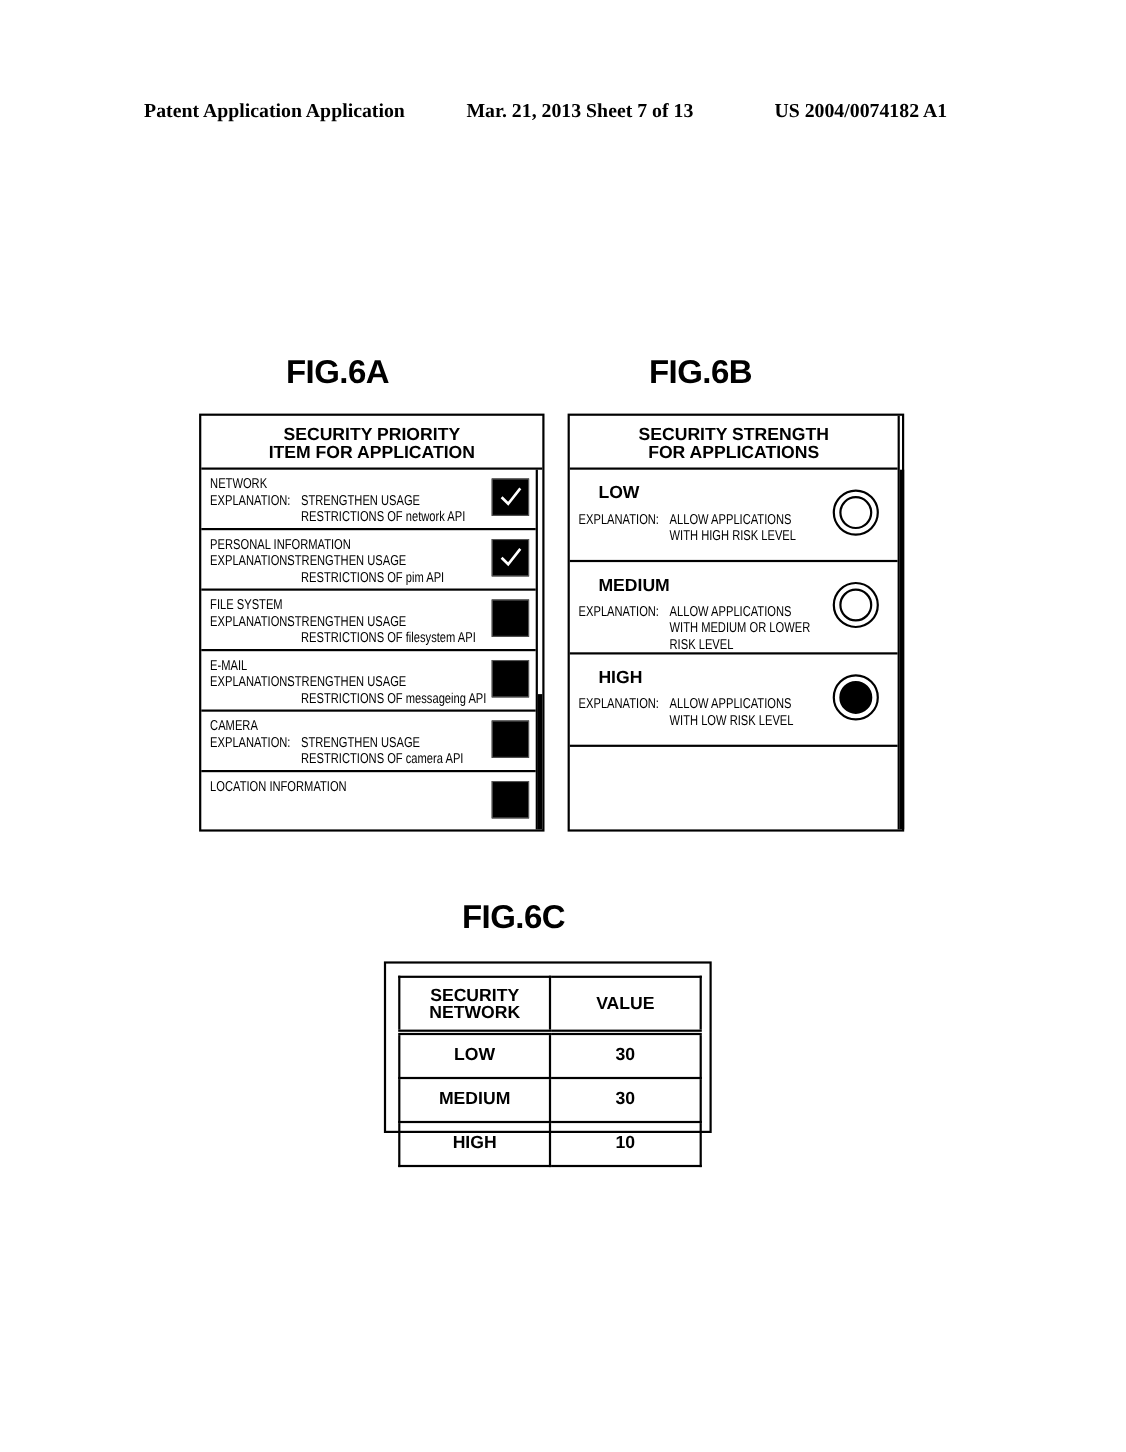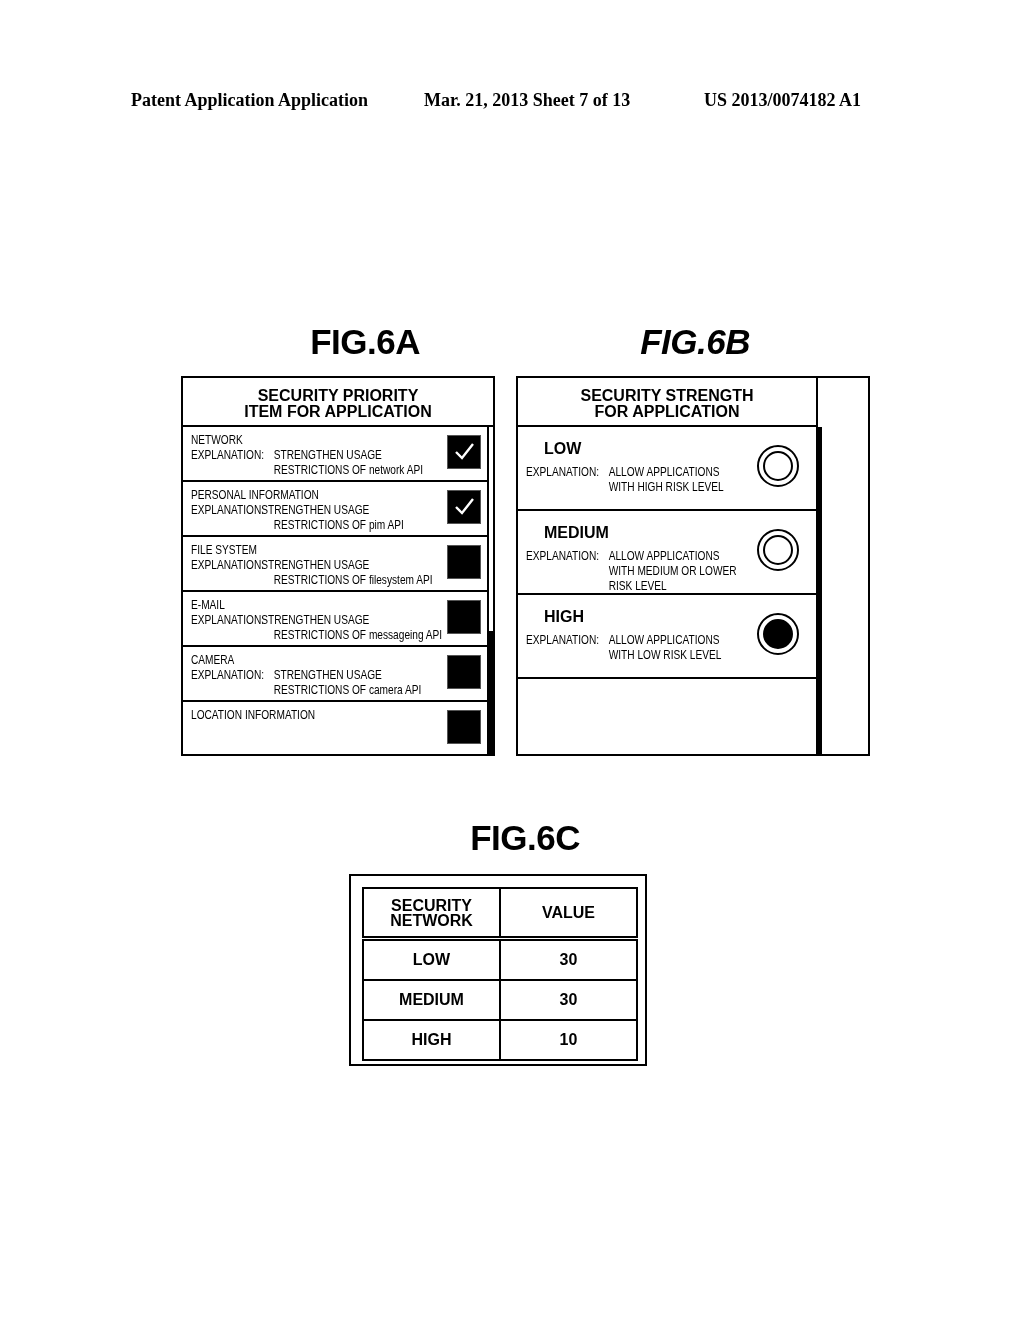--- a/index.html
+++ b/index.html
@@ -1,60 +1,60 @@
 <!DOCTYPE html>
 <html><head>
 <meta charset="utf-8">
 <style>
   html, body { margin:0; padding:0; background:#fff; }
   body { width:1024px; height:1320px; position:relative; overflow:hidden; color:#000; }
   .hdr { position:absolute; top:90px; font-family:"Liberation Serif", serif; font-weight:bold; font-size:18px; white-space:nowrap; }
-  .fig-title { position:absolute; font-family:"Liberation Sans", sans-serif; font-weight:bold; font-size:35px; letter-spacing:-0.5px; text-align:right; }
+  .fig-title { position:absolute; font-family:"Liberation Sans", sans-serif; font-weight:bold; font-size:30px; letter-spacing:-0.5px; text-align:left; }
   .cond { font-family:"Liberation Sans", sans-serif; font-size:13px; line-height:15px; transform:scaleX(0.78); transform-origin:left top; white-space:nowrap; }
   .panel { position:absolute; border:2px solid #000; box-sizing:border-box; background:#fff; }
   .panel-head { position:absolute; left:0; top:0; border-bottom:2px solid #000; box-sizing:border-box; font-family:"Liberation Sans", sans-serif; font-weight:bold; font-size:16px; line-height:16px; text-align:center; }
   
   #p6a { left:181px; top:376px; width:314px; height:380px; }
   #p6a .panel-head { width:310px; height:49px; padding-top:10px; }
   .sb-track { position:absolute; border-left:2px solid #000; box-sizing:border-box; }
   #p6a .sb-track { left:304px; top:49px; width:6px; height:327px; }
   #p6a .sb-thumb { position:absolute; left:0; bottom:0; width:4px; height:123px; background:#000; }
   .a-item { position:absolute; left:0; width:304px; height:55px; border-bottom:2px solid #000; box-sizing:border-box; }
   .a-item .txt { position:absolute; left:8px; top:5px; }
   .a-item .row2 { display:flex; }
   .a-item .lbl { display:inline-block; }
   .chk { position:absolute; left:264px; top:8px; width:34px; height:34px; background:#000; border:1px solid #555; box-sizing:border-box; }
   .chk svg { position:absolute; left:5px; top:5px; }
   
-  #p6b { left:516px; top:376px; width:354px; height:380px; }
+  #p6b { left:516px; top:376px; width:306px; height:380px; }
   #p6b .panel-head { width:298px; height:49px; padding-top:10px; }
   #p6b .sb-track { left:298px; top:0; width:6px; height:376px; border-left:2px solid #000; }
   #p6b .sb-thumb { position:absolute; left:0; top:49px; width:4px; height:327px; background:#000; }
   .b-item { position:absolute; left:0; width:298px; height:84px; border-bottom:2px solid #000; box-sizing:border-box; }
   .b-item .lvl { position:absolute; left:26px; top:13px; font-family:"Liberation Sans", sans-serif; font-weight:bold; font-size:16px; }
   .b-item .txt { position:absolute; left:8px; top:37px; }
   .radio { position:absolute; left:239px; top:18px; width:42px; height:42px; border:2px solid #000; border-radius:50%; box-sizing:border-box; }
   .radio .inner { position:absolute; left:4px; top:4px; width:30px; height:30px; border:2px solid #000; border-radius:50%; box-sizing:border-box; }
   .radio.on .inner { background:#000; }
   
-  #p6c { left:349px; top:874px; width:298px; height:192px; }
+  #p6c { left:349px; top:874px; width:298px; height:156px; }
   #t6c { position:absolute; left:11px; top:11px; border-collapse:collapse; font-family:"Liberation Sans", sans-serif; font-weight:bold; font-size:16px; }
   #t6c td, #t6c th { border:2px solid #000; text-align:center; padding:0; }
   #t6c th { height:47px; line-height:15px; font-weight:bold; }
   #t6c thead th { border-bottom:5px double #000; }
   #t6c td { height:38px; }
   #t6c .c1 { width:135px; }
   #t6c .c2 { width:135px; }
 </style>
 </head>
 <body>
 
 <div class="hdr" style="left:131px;">Patent Application Application</div>
 <div class="hdr" style="left:424px;font-family:Liberation Serif, serif;">Mar. 21, 2013  Sheet 7 of 13</div>
-<div class="hdr" style="left:704px;">US 2013/0074182 A1</div>
+<div class="hdr" style="left:704px;">US 2004/0074182 A1</div>
 
 <div class="fig-title" style="left:260px; top:322px; width:160px;">FIG.6A</div>
 <div class="panel" id="p6a">
   <div class="panel-head">
     <div>SECURITY PRIORITY</div>
     <div>ITEM FOR APPLICATION</div>
   </div>
   <div id="a-list">
       <div class="a-item" style="top: 49px;">
         <div class="txt cond">
@@ -124,25 +124,25 @@
           <div>LOCATION INFORMATION</div>
         </div>
         <div class="chk"></div>
       </div>
     </div>
   <div class="sb-track">
     <div class="sb-thumb"></div>
   </div>
 </div>
 
-<div class="fig-title" style="left:590px; top:322px; width:160px;font-style:italic;">FIG.6B</div>
+<div class="fig-title" style="left:590px; top:322px; width:160px;">FIG.6B</div>
 <div class="panel" id="p6b">
   <div class="panel-head">
     <div>SECURITY STRENGTH</div>
-    <div>FOR APPLICATION</div>
+    <div>FOR APPLICATIONS</div>
   </div>
   <div id="b-list">
       <div class="b-item" style="top: 49px;">
         <div class="lvl">LOW</div>
         <div class="txt cond">
           <div style="display:flex">
             <span style="width:106px">EXPLANATION:</span>
             <span>ALLOW APPLICATIONS</span>
           </div>
           <div style="padding-left:106px">WITH HIGH RISK LEVEL</div>

